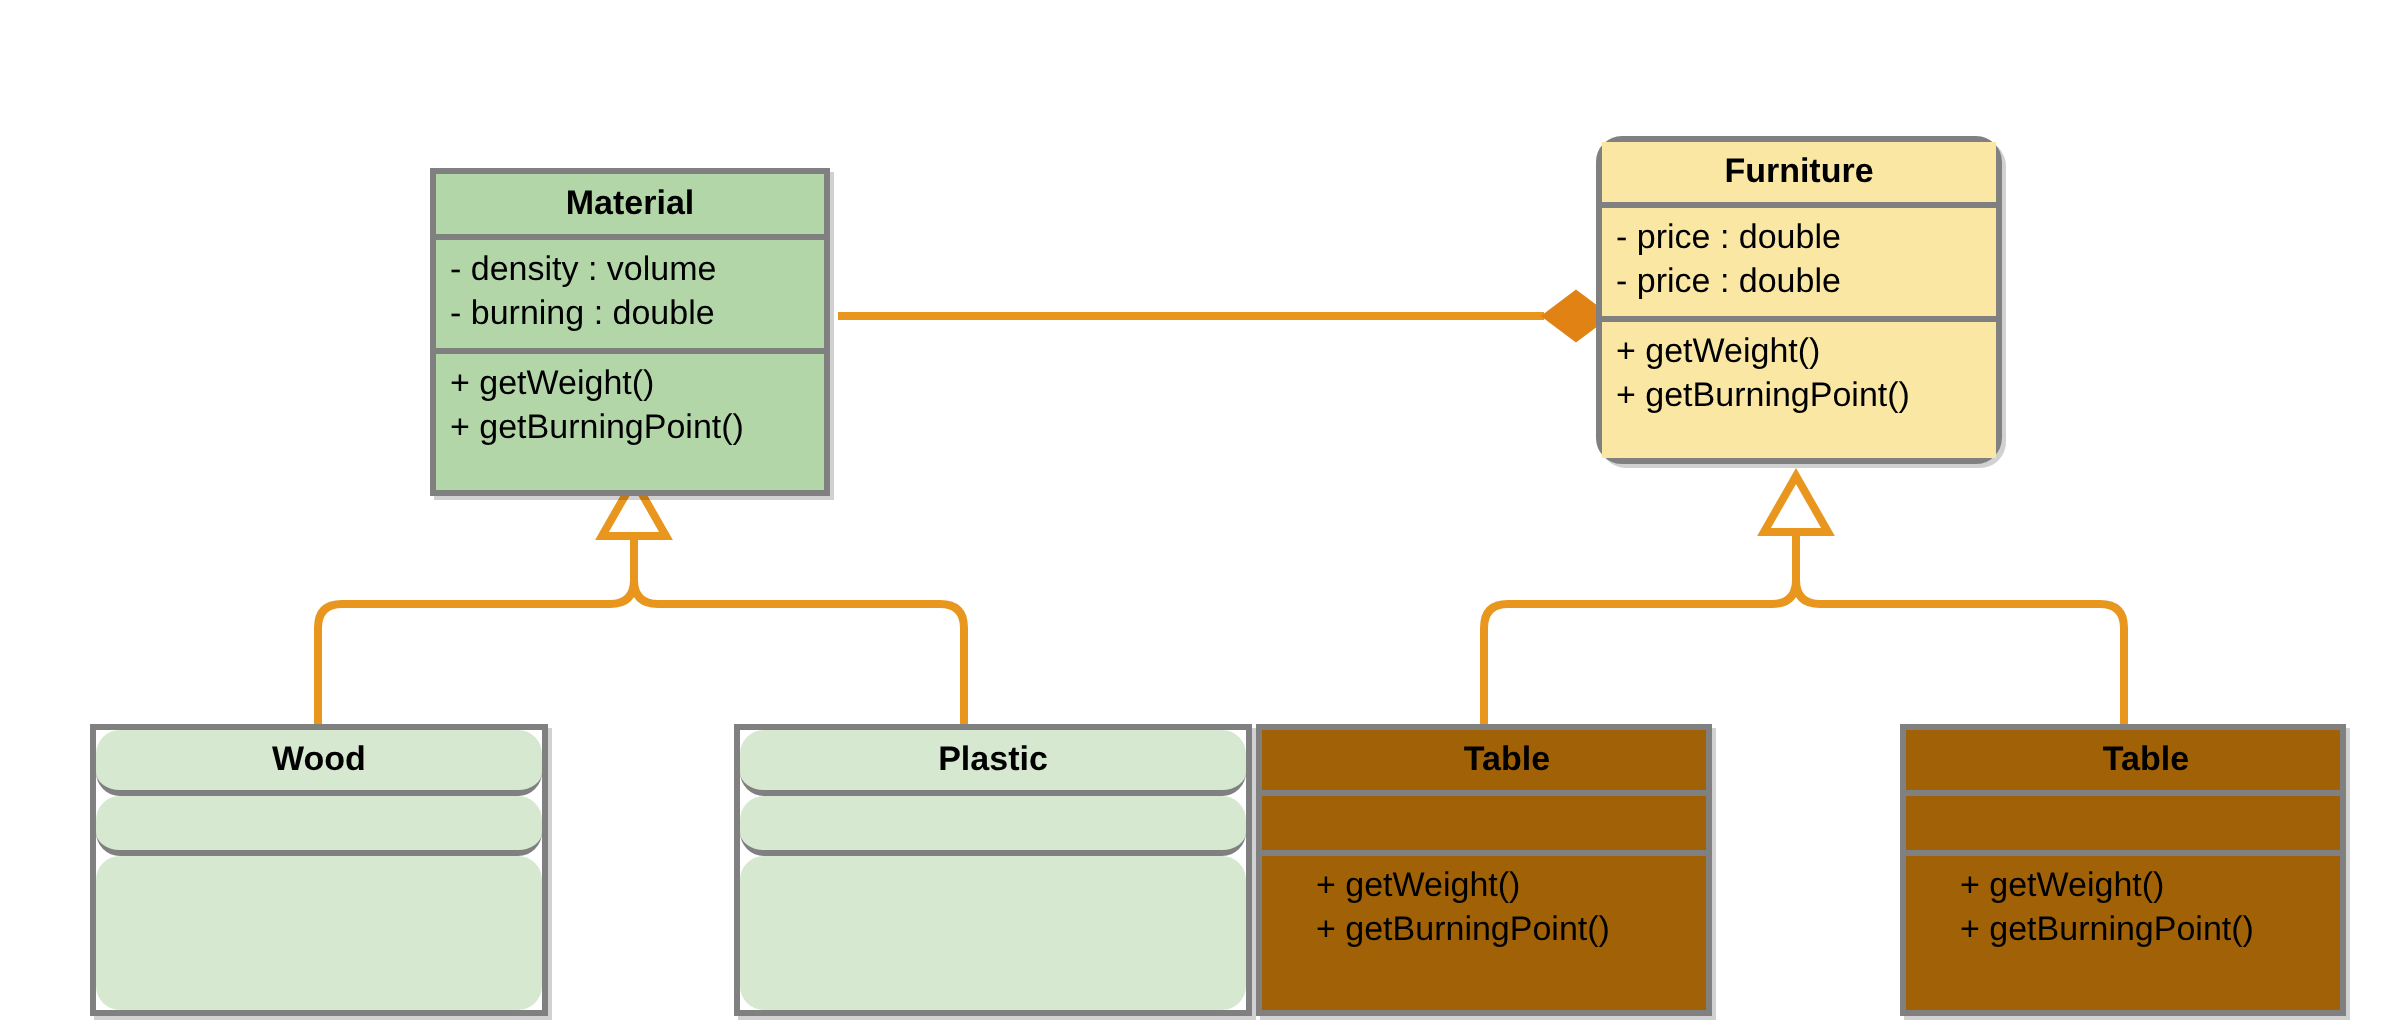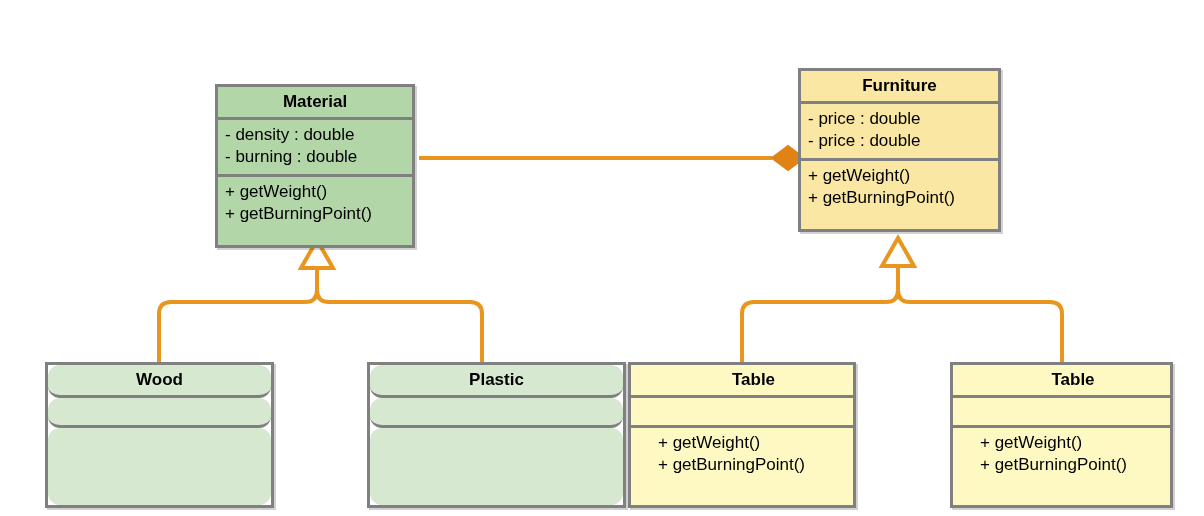--- a/index.html
+++ b/index.html
@@ -56,28 +56,28 @@
   .uml-attrs {
     border-bottom: 3px solid #808080;
   }
   .uml-line {
     display: block;
   }
   
   .fill-green-dark  { background: #b3d6a9; }
   .fill-green-light { background: #d7e8d0; border-radius: 12px; }
   .fill-yellow-dark { background: #fae7a3; }
-  .fill-yellow-light{ background: #fef9c3; padding-left: 27px; }
+  .fill-yellow-light{ background: #a16207; padding-left: 27px; }
 
   
   #class-material  { left: 215px; top: 84px;  width: 200px; }
   #class-material .uml-attrs   { min-height: 57px; }
   #class-material .uml-methods { min-height: 68px; }
 
-  #class-furniture { left: 798px; top: 68px;  width: 203px; }
+  #class-furniture { left: 798px; top: 68px;  width: 203px; border-radius: 13px; }
   #class-furniture .uml-attrs   { min-height: 57px; }
   #class-furniture .uml-methods { min-height: 68px; }
 
   
   #class-wood    { left: 45px;  top: 362px; width: 229px; }
   #class-plastic { left: 367px; top: 362px; width: 259px; }
   #class-table   { left: 628px; top: 362px; width: 228px; }
   #class-desk    { left: 950px; top: 362px; width: 223px; }
 
   .bottom-box .uml-attrs   { height: 30px; }
@@ -104,21 +104,21 @@
     <g>
       <path d="M 898 266 L 898 290 Q 898 302 886 302 L 754 302 Q 742 302 742 314 L 742 362" stroke="#E8961E" stroke-width="4" fill="none" stroke-linecap="round"></path>
       <path d="M 898 266 L 898 290 Q 898 302 910 302 L 1050 302 Q 1062 302 1062 314 L 1062 362" stroke="#E8961E" stroke-width="4" fill="none" stroke-linecap="round"></path>
       <polygon points="898,238 914,266 882,266" fill="#ffffff" stroke="#E8961E" stroke-width="4" stroke-linejoin="miter"></polygon>
     </g>
   </svg>
 
   <div class="uml-class" id="class-material">
     <div class="uml-title fill-green-dark">Material</div>
     <div class="uml-compartment uml-attrs fill-green-dark">
-      <span class="uml-line">- density : double</span>
+      <span class="uml-line">- density : volume</span>
       <span class="uml-line">- burning : double</span>
     </div>
     <div class="uml-compartment uml-methods fill-green-dark">
       <span class="uml-line">+ getWeight()</span>
       <span class="uml-line">+ getBurningPoint()</span>
     </div>
   </div>
 
   <div class="uml-class" id="class-furniture">
     <div class="uml-title fill-yellow-dark">Furniture</div>

